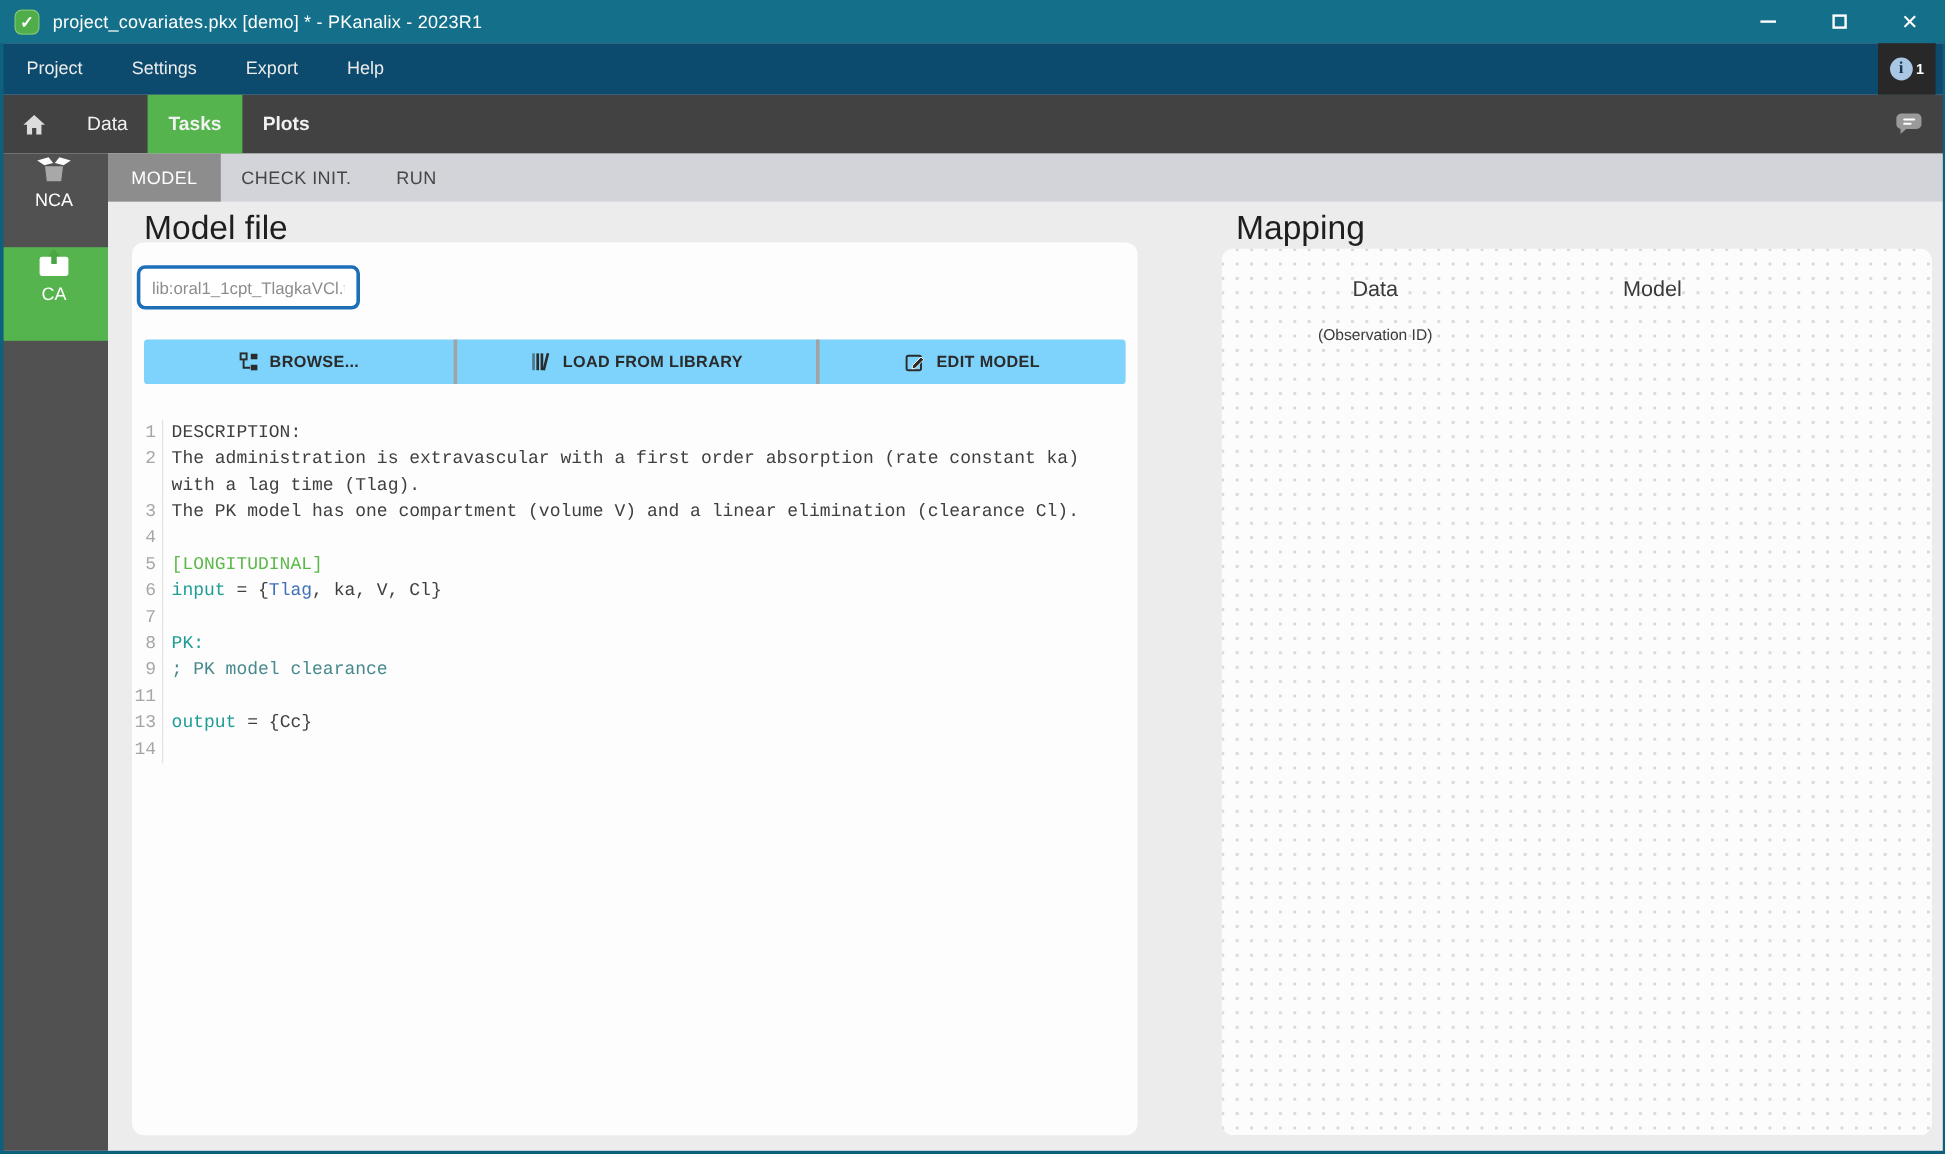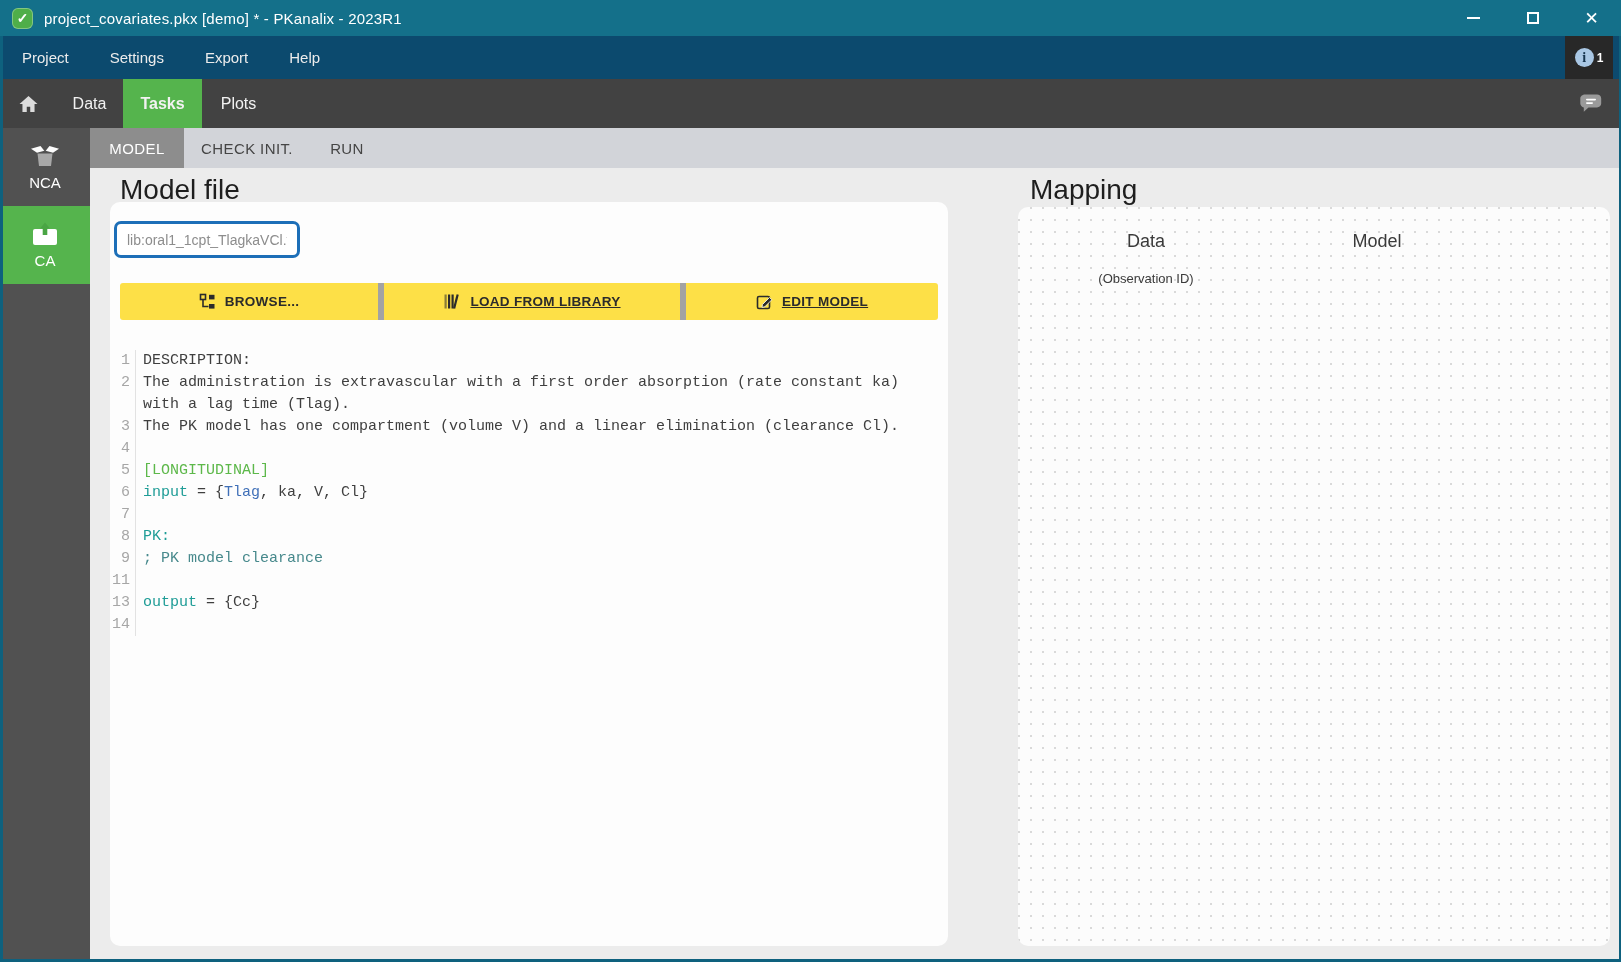--- a/index.html
+++ b/index.html
@@ -30,26 +30,26 @@
                  display:flex; align-items:center; justify-content:center; }
   .info-count { color:#fff; font-size:12px; font-weight:bold; }
 
   
   .tabrow { position:absolute; top:79px; left:0; right:0; height:49px; background:#424242;
             display:flex; align-items:stretch; color:#f2f2f2; font-size:16px; }
   .home-btn { width:56px; display:flex; align-items:center; justify-content:center; }
   .tab { display:flex; align-items:center; justify-content:center; cursor:default; }
   .tab-data { width:67px; }
   .tab-tasks { width:79px; background:#55b44d; font-weight:bold; }
-  .tab-plots { width:73px; }
+  .tab-plots { width:73px;font-weight:bold; }
   .chat-btn { margin-left:auto; width:62px; display:flex; align-items:center; justify-content:center; }
 
   
   .sidebar { position:absolute; top:128px; left:0; width:90px; bottom:3px; background:#515151; }
-  .side-item { height:78px; display:flex; flex-direction:column; align-items:center; justify-content:center;
+  .side-item { height:78px; display:flex; flex-direction:column; align-items:center; 
                gap:5px; color:#fff; font-size:15px; cursor:default; }
   .side-item.active { background:#55b44d; }
 
   
   .subtabs { position:absolute; top:128px; left:90px; right:2px; height:40px; background:#d2d4d9;
              display:flex; color:#454545; font-size:15px; letter-spacing:.4px; }
   .subtab { display:flex; align-items:center; justify-content:center; cursor:default; }
   .subtab-model { width:94px; background:#8d8d8d; color:#fff; }
   .subtab-check { width:126px; }
   .subtab-run { width:74px; }
@@ -60,24 +60,24 @@
   #mapping-heading { left:1030px; top:174px; }
 
   
   .model-card { position:absolute; left:110px; top:202px; width:838px; height:744px;
                 background:#fdfdfd; border-radius:10px; }
   .path-input { position:absolute; left:4px; top:19px; width:186px; height:37px;
                 border:3px solid #1d6fb8; border-radius:7px; background:#fff;
                 font-family:"Liberation Sans", sans-serif; font-size:14px; color:#8d8d8d;
                 padding:0 10px; outline:none; }
   .btn-bar { position:absolute; left:10px; top:81px; width:818px; height:37px;
-             background:#fde047; border-radius:3px; display:flex; }
+             background:#7dd3fc; border-radius:3px; display:flex; }
   .bar-btn { display:flex; align-items:center; justify-content:center; gap:9px;
              font-weight:bold; font-size:13.5px; color:#2b2b2b; letter-spacing:.3px; cursor:default; }
-  .bar-btn + .bar-btn { border-left:6px solid #a3a3a3;text-decoration:underline; }
+  .bar-btn + .bar-btn { border-left:3px solid #a3a3a3; }
   .bar-btn.b1 { width:258px; } .bar-btn.b2 { width:302px; } .bar-btn.b3 { flex:1; }
 
   
   .code-area { position:absolute; left:0; top:148px; width:822px; }
   .code-line { display:flex; min-height:22px; line-height:22px;
                font-family:"Liberation Mono","DejaVu Sans Mono",monospace; font-size:15px; }
   .code-num { width:26px; flex:none; text-align:right; padding-right:5px; color:#a6a6a6;
               border-right:1px solid #e2e2e2; }
   .code-text { padding-left:7px; width:788px; white-space:pre-wrap; color:#3f3f3f; }
   .tok-plain { color:#3f3f3f; }

